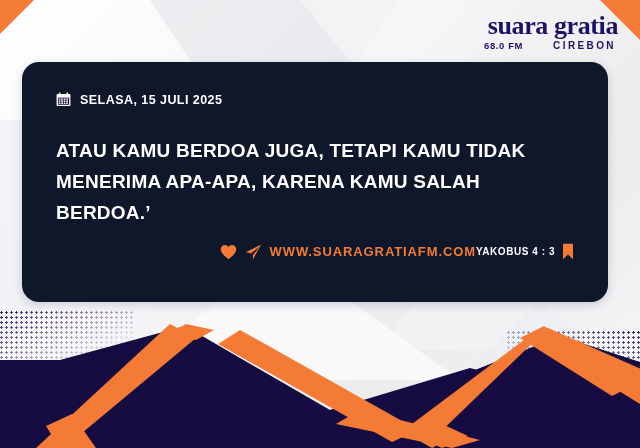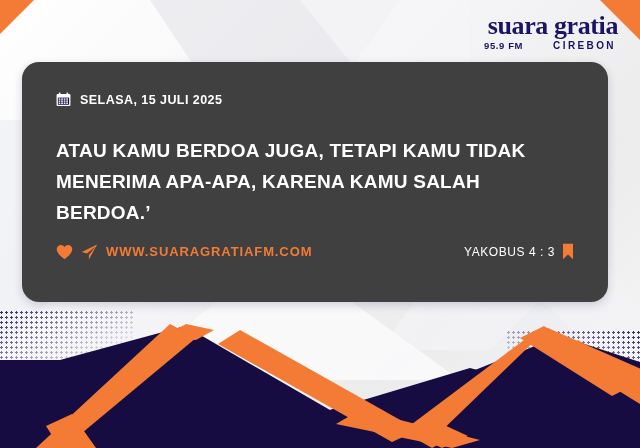--- a/index.html
+++ b/index.html
@@ -44,46 +44,46 @@
   .dots-br{right:-6px;top:330px;width:140px;height:72px;
     -webkit-mask-image:linear-gradient(205deg,#000 5%,transparent 78%);
     mask-image:linear-gradient(205deg,#000 5%,transparent 78%);opacity:.95;}
 
   
   .bottom-art{position:absolute;left:0;bottom:0;width:640px;height:130px;}
 
   
   .card{
     position:absolute;left:22px;top:62px;width:586px;height:240px;
-    background:#404040;border-radius:17px;
+    background:#0f172a;border-radius:17px;
     box-shadow:0 3px 10px rgba(30,20,70,.18);
     box-sizing:border-box;padding:30px 34px 26px 34px;
   }
   .date-row{display:flex;align-items:center;gap:9px;}
   .cal-ico{width:15px;height:15px;display:block;flex:0 0 auto;}
   .date-text{
     color:#ffffff;font-size:12.5px;font-weight:bold;letter-spacing:.45px;
   }
   .verse{
     margin-top:29px;
     color:#ffffff;font-size:19px;font-weight:bold;
     line-height:1.62;letter-spacing:.25px;max-width:505px;
   }
   .footer{
     position:absolute;left:34px;right:34px;bottom:42px;
-    display:flex;align-items:center;justify-content:space-between;
+    display:flex;align-items:center;justify-content:flex-end;
   }
   .site{display:flex;align-items:center;gap:8px;}
   .heart-ico,.send-ico,.mark-ico{display:block;flex:0 0 auto;}
   .site-text{
     color:#F47B35;font-size:13px;font-weight:bold;letter-spacing:.9px;
   }
   .ref{display:flex;align-items:center;gap:7px;}
   .ref-text{
-    color:#ffffff;font-size:12px;font-weight:normal;letter-spacing:.55px;
+    color:#ffffff;font-size:10px;font-weight:bold;letter-spacing:.55px;
   }
 
   
   .logo{position:absolute;right:22px;top:13px;width:160px;text-align:right;}
   .logo-main{
     font-family:"Liberation Serif", serif;
     color:#1B1464;font-size:26px;font-weight:bold;line-height:1;
     letter-spacing:-.4px;white-space:nowrap;
   }
   .logo-sub{
@@ -128,21 +128,21 @@
     <polygon points="700,96 716,84 548,10 524,22" fill="#F47B35"></polygon>
     <polygon points="548,10 524,22 404,112 430,124" fill="#F47B35"></polygon>
     <polygon points="636,66 612,78 520,20 544,8" fill="#F47B35"></polygon>
     <polygon points="640,60 640,86 556,34 578,22" fill="#F47B35"></polygon>
     <polygon points="186,6 164,18 196,22 214,12" fill="#F47B35"></polygon>
   </svg>
 
   <div class="logo">
     <div class="logo-main">suara gratia</div>
     <div class="logo-sub">
-      <span class="logo-fm">95.9 FM</span>
+      <span class="logo-fm">68.0 FM</span>
       <span class="logo-city">CIREBON</span>
     </div>
   </div>
 
   <div class="card">
 
     <div class="date-row">
       <svg class="cal-ico" viewBox="0 0 16 16">
         <rect x="0.6" y="2" width="14.8" height="13" rx="1.2" fill="#ffffff"></rect>
         <rect x="3" y="0.4" width="1.8" height="3" rx=".7" fill="#ffffff"></rect>

